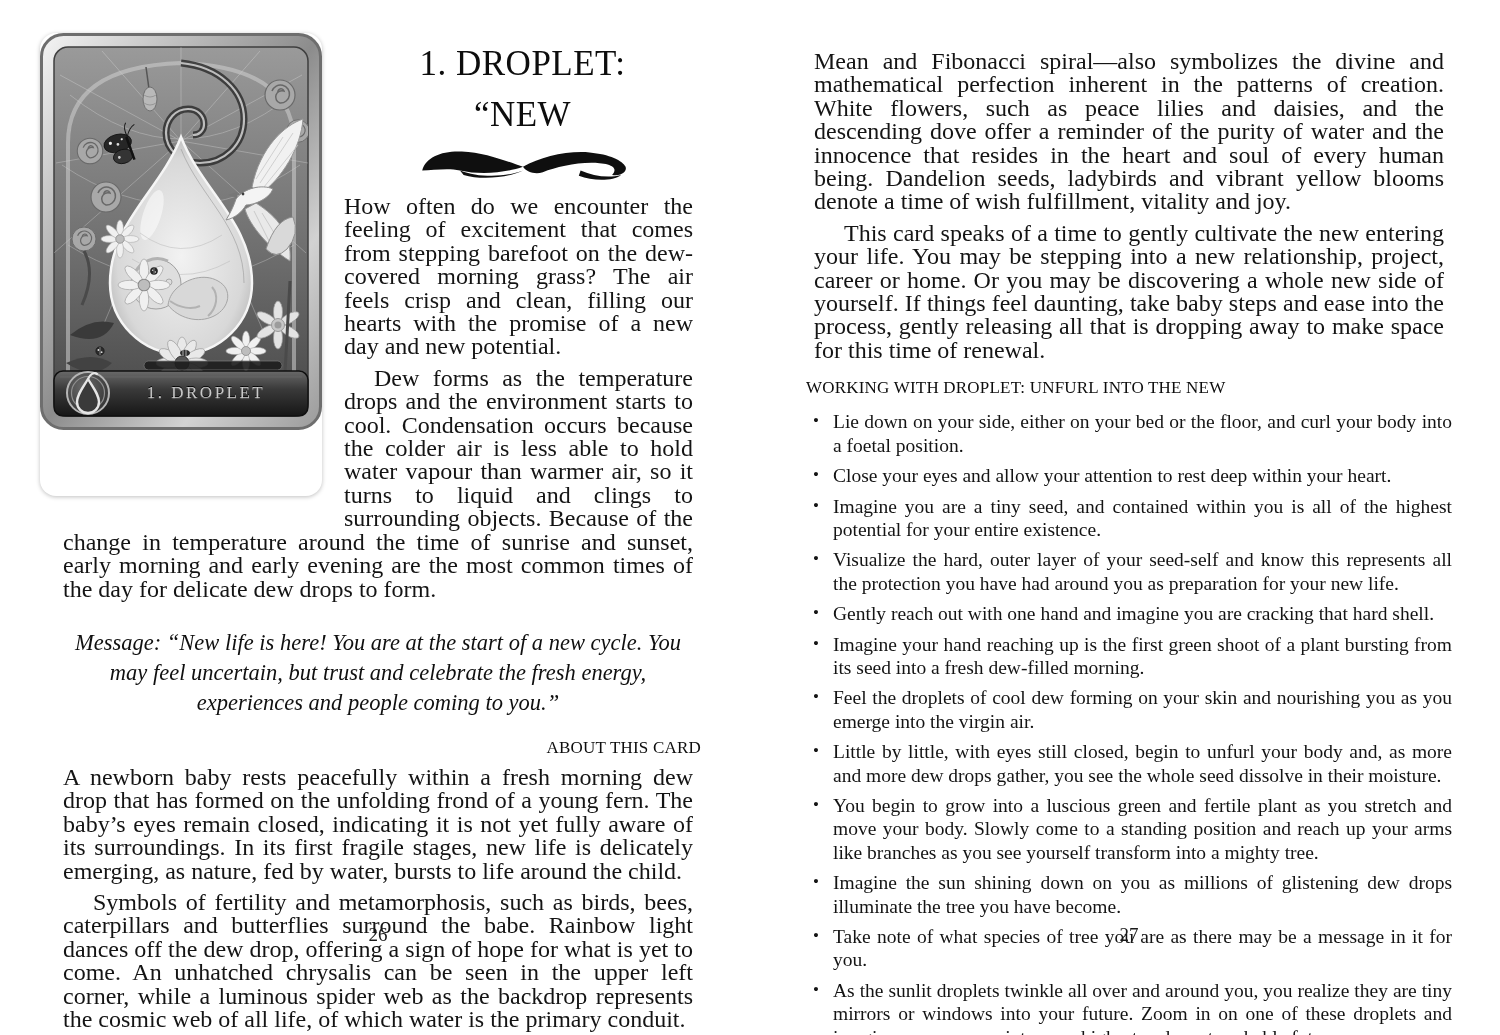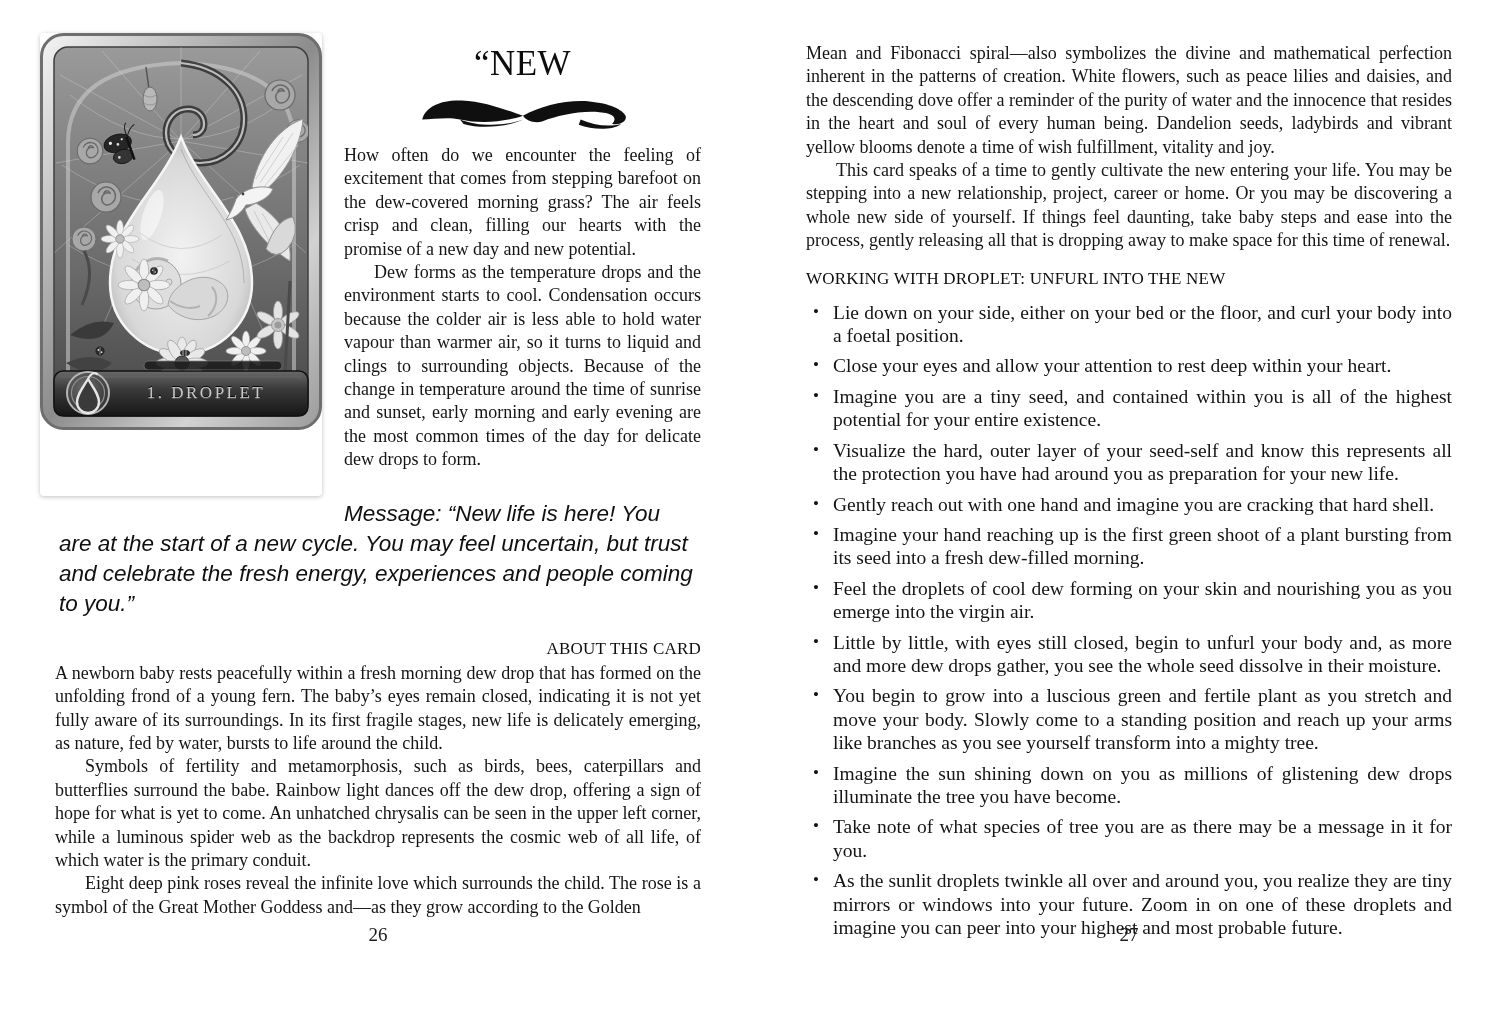--- a/index.html
+++ b/index.html
@@ -9,48 +9,48 @@
     font-family:"Liberation Serif", serif;
   }
   .page{position:absolute;}
   .page-left{left:55px;top:30px;width:646px;}
   .page-right{left:806px;top:42px;width:646px;}
 
   
   .card{
     float:left;width:282px;height:463px;
     margin:3px 22px 18px -15px;
-    position:relative;border-radius:4px;
+    position:relative;border-radius:16px;
     box-shadow:0 1px 4px rgba(0,0,0,.25);
   }
   .card svg{display:block;}
   .card-label{
     position:absolute;top:350px;left:62px;right:12px;
     text-align:center;font-size:17px;letter-spacing:2.5px;
     color:#c9c9c9;font-family:"Liberation Serif", serif;
     text-shadow:0 -1px 0 #000,0 1px 1px rgba(255,255,255,.25);
     white-space:nowrap;
   }
 
   
   .card-title{
     text-align:center;font-size:35px;line-height:51px;
     margin-top:8px;letter-spacing:.5px;color:#0d0d0d;
   }
   .ornament{display:block;margin:7px auto 12px;}
   p.body{
-    margin:0;font-size:18px;line-height:23.4px;
+    margin:8px;font-size:24px;line-height:23.4px;
     text-align:justify;
   }
   p.indent{text-indent:30px;}
   .message{
     clear:none;
     margin:27px 4px 20px;
-    font-family:Liberation Sans, sans-serif;font-style:italic;
-    font-size:22.5px;line-height:30px;color:#101010;
+    font-family:Liberation Serif, serif;font-style:italic;
+    font-size:22.5px;line-height:30px;text-align:center;color:#101010;
   }
   h2.sect{
     margin:16px 0 3px;font-size:17px;font-weight:normal;
     letter-spacing:.2px;color:#0d0d0d;
   }
   .page-left h2.sect{text-align:right;}
 
   
   ul.steps{list-style:none;margin:12px 0 0;padding:0;}
   ul.steps li{
@@ -265,20 +265,21 @@
         <circle cx="48" cy="360" r="21" fill="url(#emblemG)" stroke="#b5b5b5" stroke-width="2"></circle>
         <circle cx="48" cy="360" r="16.5" fill="none" stroke="#8f8f8f" stroke-width="1.2"></circle>
         <path d="M48,346 C42,356 37,362 37,369 A11,11 0 0 0 59,369 C59,362 54,356 48,346 Z" fill="#3a3a3a" stroke="#e6e6e6" stroke-width="2.4" stroke-linejoin="round"></path>
         <path d="M48,346 C50,341 54,339 57,341" fill="none" stroke="#e6e6e6" stroke-width="2.2" stroke-linecap="round"></path>
       </g>
     </svg>
     <div class="card-label">1. DROPLET</div>
   </div>
 
   <div class="card-title">
+    <div>1. DROPLET:</div>
     <div>“NEW</div>
   </div>
 
   <svg class="ornament" width="232" height="36" viewBox="0 0 240 40">
     <g fill="#0f0f0f">
       <path d="M8,26 C12,11 30,4 52,5 C78,6 102,16 120,22 C100,29 72,31 50,26 C36,23 20,26 8,26 Z"></path>
       <path d="M120,22 C140,11 168,4 194,6 C216,8 231,15 234,22 C236,27 229,33 219,31 C226,24 219,19 205,18 C183,16 158,22 142,28 C134,31 124,28 120,22 Z"></path>
       <path d="M50,26 C70,34 100,34 120,26 C104,34 74,37 54,31 Z"></path>
       <path d="M184,26 C198,32 214,35 229,31 C220,38 198,38 182,32 Z"></path>
     </g>

